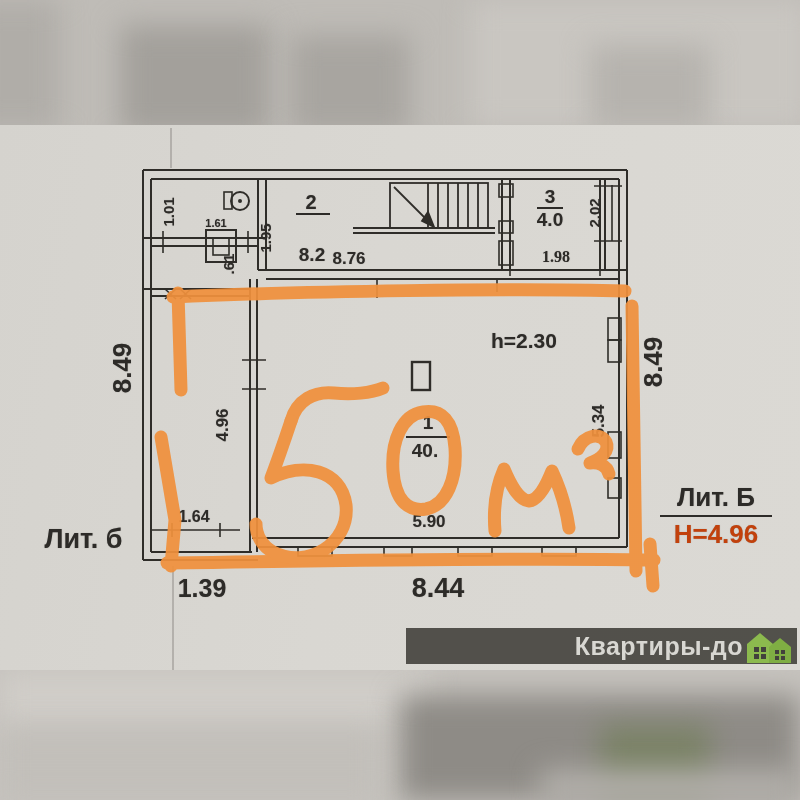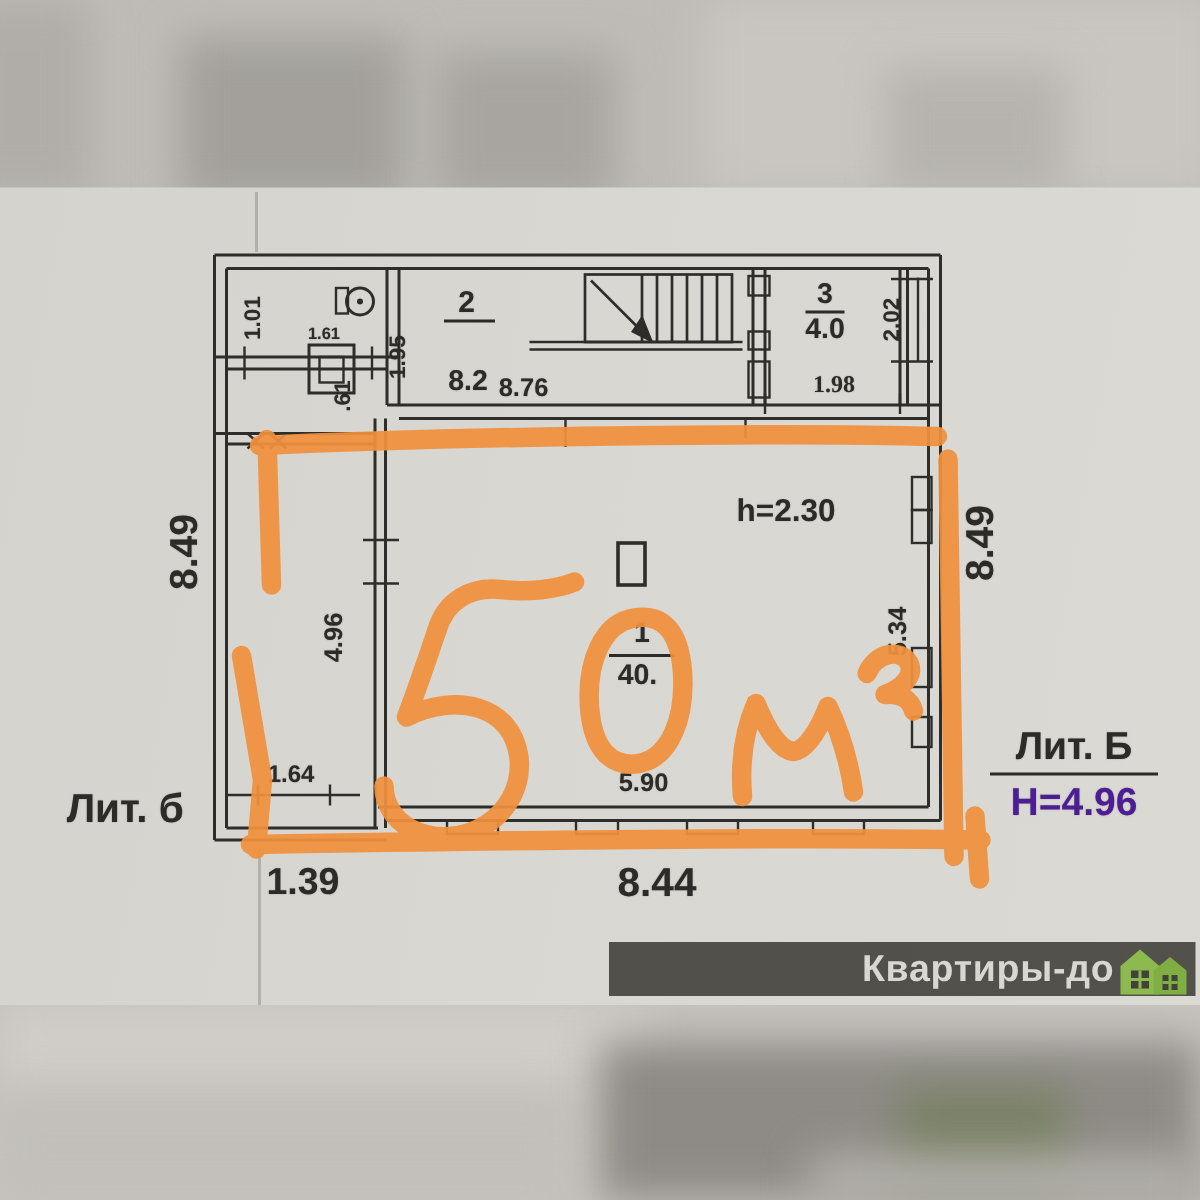--- a/index.html
+++ b/index.html
@@ -20,21 +20,21 @@
      white-space:nowrap;display:flex;align-items:center;justify-content:center;}
   .vt{transform:rotate(-90deg);}
   .dim{font-size:16px;font-weight:600;}
   .dim-lg{font-size:26px;font-weight:700;}
   .room-no{font-size:20px;font-weight:700;}
   .room-area{font-size:19px;font-weight:600;}
   .litera{font-size:27px;font-weight:600;}
   .lit-b-block{position:absolute;left:660px;top:482px;width:112px;text-align:center;}
   .lit-b-top{display:block;font-size:26px;font-weight:600;color:#2d2b28;
              border-bottom:2px solid #2d2b28;padding-bottom:2px;text-shadow:0 0 1px rgba(45,43,40,.35);}
-  .lit-b-h{display:block;font-size:26px;font-weight:600;color:#4c1d95;padding-top:2px;
+  .lit-b-h{display:block;font-size:26px;font-weight:600;color:#c2410c;padding-top:2px;
            text-shadow:0 0 1px rgba(45,43,40,.35);}
   
   .watermark{position:absolute;left:406px;top:628px;width:391px;height:36px;
              background:rgba(66,65,60,.9);display:flex;align-items:center;justify-content:flex-end;}
   .wm-text{color:#d8d7d2;font-size:25px;font-weight:700;letter-spacing:.5px;}
   .wm-icon{margin:0 1px;position:relative;top:1px;}
 </style>
 </head>
 <body>
 <div id="stage">

